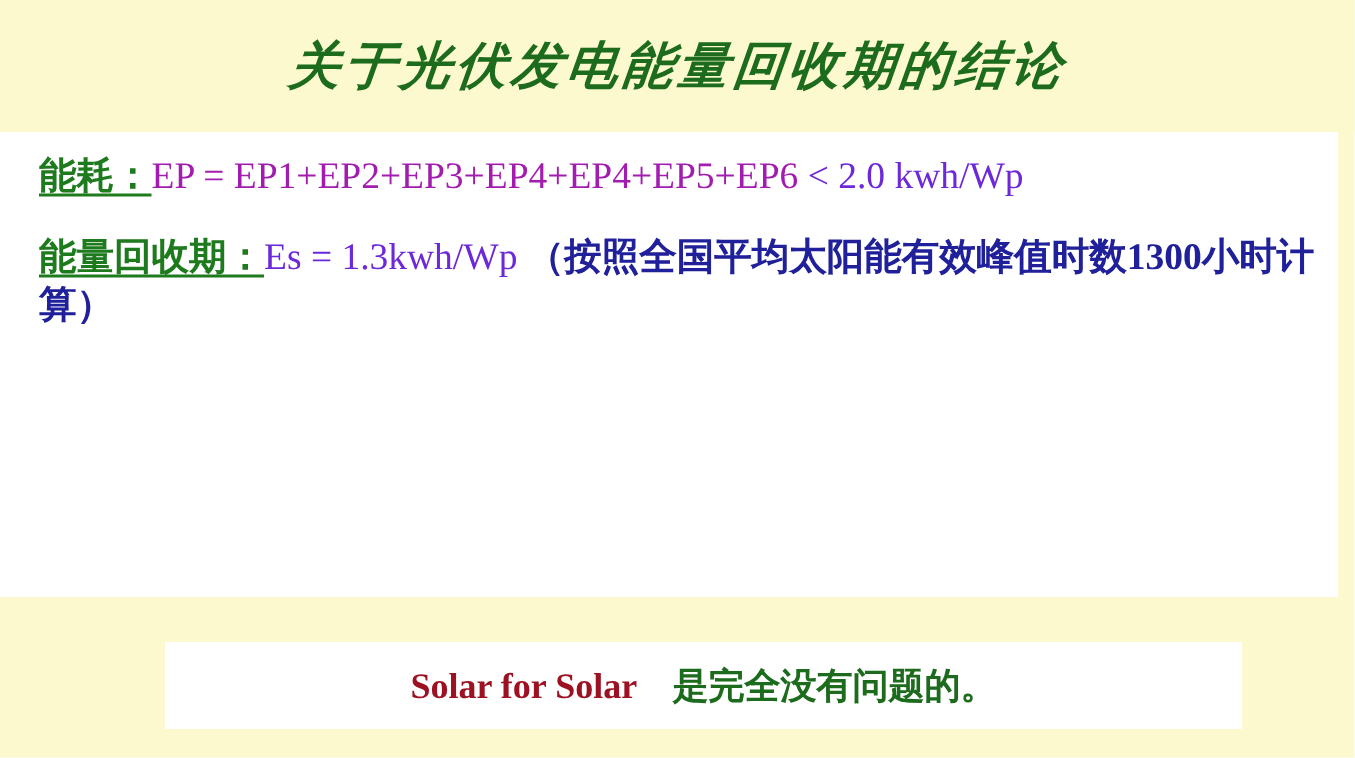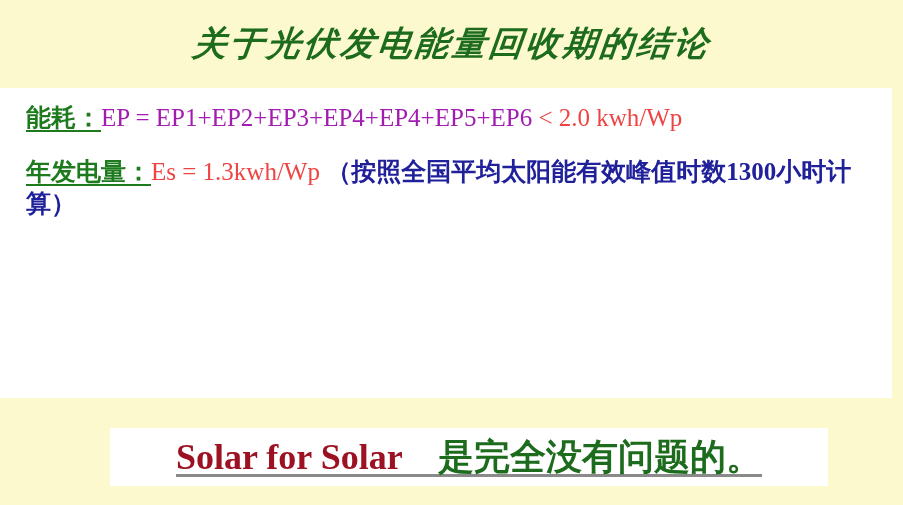--- a/index.html
+++ b/index.html
@@ -71,44 +71,43 @@
   .blue {
     color: #a21caf;
     font-family: "Liberation Serif", "DejaVu Serif", serif;
     text-align: right;
   }
   .blue-cn {
     color: #20209a;
     font-weight: bold;
   }
   .red {
-    color: #ef4444;
+    color: #6d28d9;
     font-family: "Liberation Serif", "DejaVu Serif", serif;
   }
   .red-b {
     color: #9c1222;
     font-weight: bold;
   }
 
   
   .footer-band {
     position: absolute;
     left: 110px;
     top: 428px;
     width: 718px;
     height: 58px;
     background: #ffffff;
     display: flex;
     align-items: center;
     justify-content: center;
   }
   .footer-text {
-    font-size: 36px;
+    font-size: 24px;
     white-space: nowrap;
-    text-decoration: underline;
     text-underline-offset: 5px;
     text-decoration-color: #8a8a8a;
   }
   .footer-en {
     color: #9c1222;
     font-weight: bold;
     font-family: "Liberation Serif", "DejaVu Serif", serif;
   }
   .footer-cn {
     color: #1d6b1d;
@@ -123,21 +122,21 @@
 </div>
 
 <div class="content-block">
 
 
   <div class="line l2">
     <span class="label-green">能耗：</span><span class="blue">EP = EP1+EP2+EP3+EP4+EP4+EP5+EP6 </span><span class="red">&lt; 2.0 kwh/Wp</span>
   </div>
 
   <div class="line l3">
-    <span class="label-green">年发电量：</span><span class="red">Es = 1.3kwh/Wp </span><span class="blue-cn">（按照全国平均太阳能有效峰值时数1300小时计算）</span>
+    <span class="label-green">能量回收期：</span><span class="red">Es = 1.3kwh/Wp </span><span class="blue-cn">（按照全国平均太阳能有效峰值时数1300小时计算）</span>
   </div>
 
 
 </div>
 
 <div class="footer-band">
   <div class="footer-text">
     <span class="footer-en">Solar for Solar</span><span class="footer-cn">　是完全没有问题的。</span>
   </div>
 </div>

